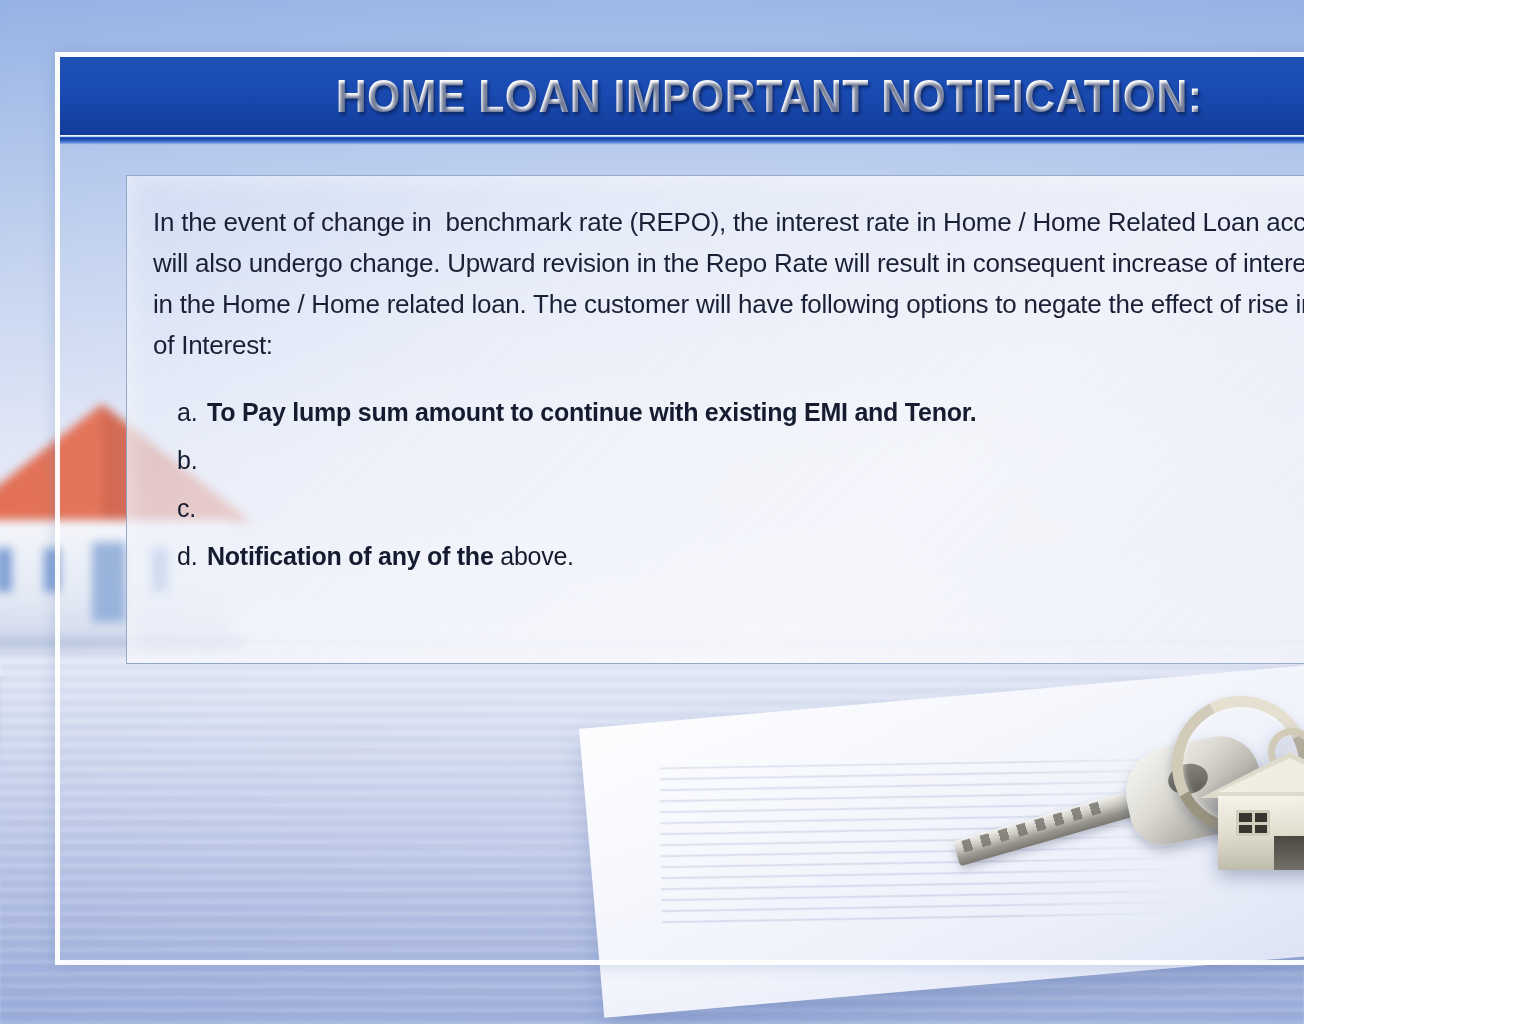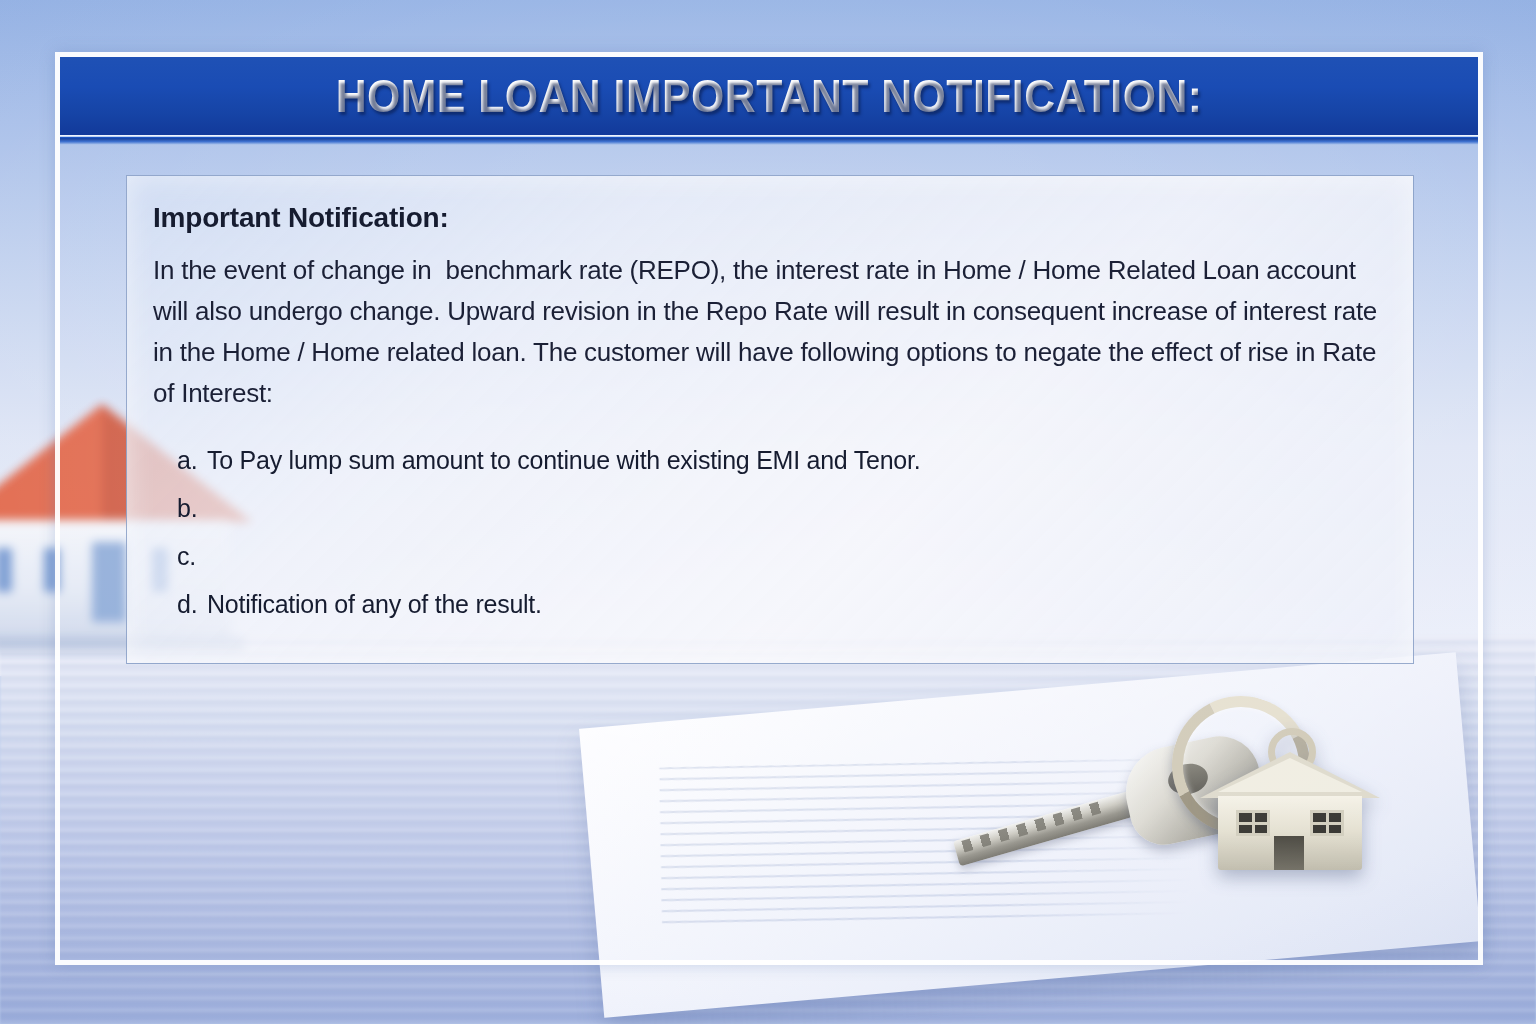--- a/index.html
+++ b/index.html
@@ -6,21 +6,21 @@
     margin: 0;
     padding: 0;
     background: #ffffff;
   }
   body {
     font-family: "Liberation Sans", sans-serif;
   }
 
   #slide {
     position: relative;
-    width: 1536px;
+    width: 1304px;
     height: 1024px;
     overflow: hidden;
     background: #b9cbee;
   }
 
   
   .bg-photo {
     position: absolute;
     inset: 0;
     overflow: hidden;
@@ -397,21 +397,21 @@
     margin-bottom: 19px;
     letter-spacing: -0.25px;
   }
   .option-marker {
     font-weight: normal;
     width: 30px;
     flex: 0 0 30px;
     padding-left: 24px;
     box-sizing: content-box;
   }
-  .option-strong { font-weight: normal; text-align: right; }
+  .option-strong { font-weight: bold; text-align: right; }
   .option-rest   { font-weight: normal; }
 </style>
 </head>
 <body>
 
 <div id="slide">
 
   <div class="bg-photo">
     <div class="bg-wall"></div>
     <div class="bg-table"></div>
@@ -458,40 +458,39 @@
   <div class="frame"></div>
 
   <div class="banner">
     <div class="banner-title">HOME LOAN IMPORTANT NOTIFICATION:</div>
   </div>
   <div class="banner-underline"></div>
   <div class="banner-underline2"></div>
 
   <div class="panel">
 
-    <div class="panel-heading">Important Notification:</div>
 
     <div class="panel-para">In the event of change in  benchmark rate (REPO), the interest rate in Home / Home Related Loan account will also undergo change. Upward revision in the Repo Rate will result in consequent increase of interest rate in the Home / Home related loan. The customer will have following options to negate the effect of rise in Rate of Interest:</div>
 
     <ul class="options">
       <li class="option-item">
         <span class="option-marker">a.</span>
         <span>
           <span class="option-strong">To Pay lump sum amount to continue with existing EMI and Tenor.</span><span class="option-rest"></span>
         </span>
       </li>
       <li class="option-item">
         <span class="option-marker">b.</span>
       </li>
       <li class="option-item">
         <span class="option-marker">c.</span>
       </li>
       <li class="option-item">
         <span class="option-marker">d.</span>
         <span>
-          <span class="option-strong">Notification of any of the </span><span class="option-rest">result.</span>
+          <span class="option-strong">Notification of any of the </span><span class="option-rest">above.</span>
         </span>
       </li>
     </ul>
 
   </div>
 
 </div>
 
 </body></html>

